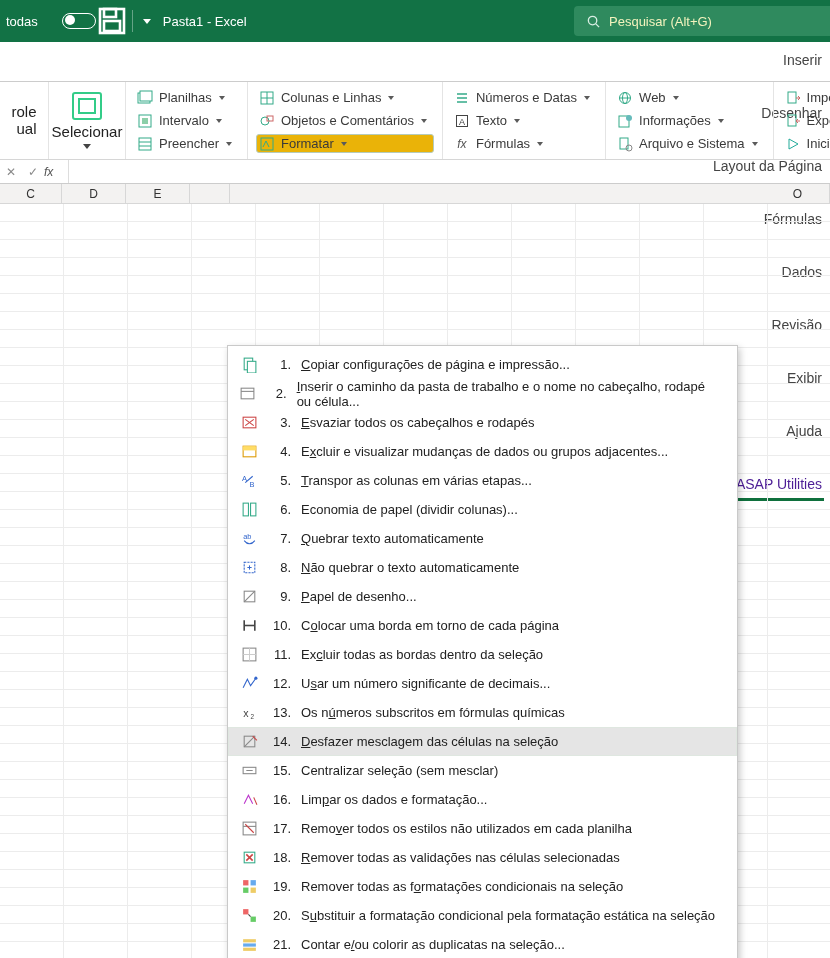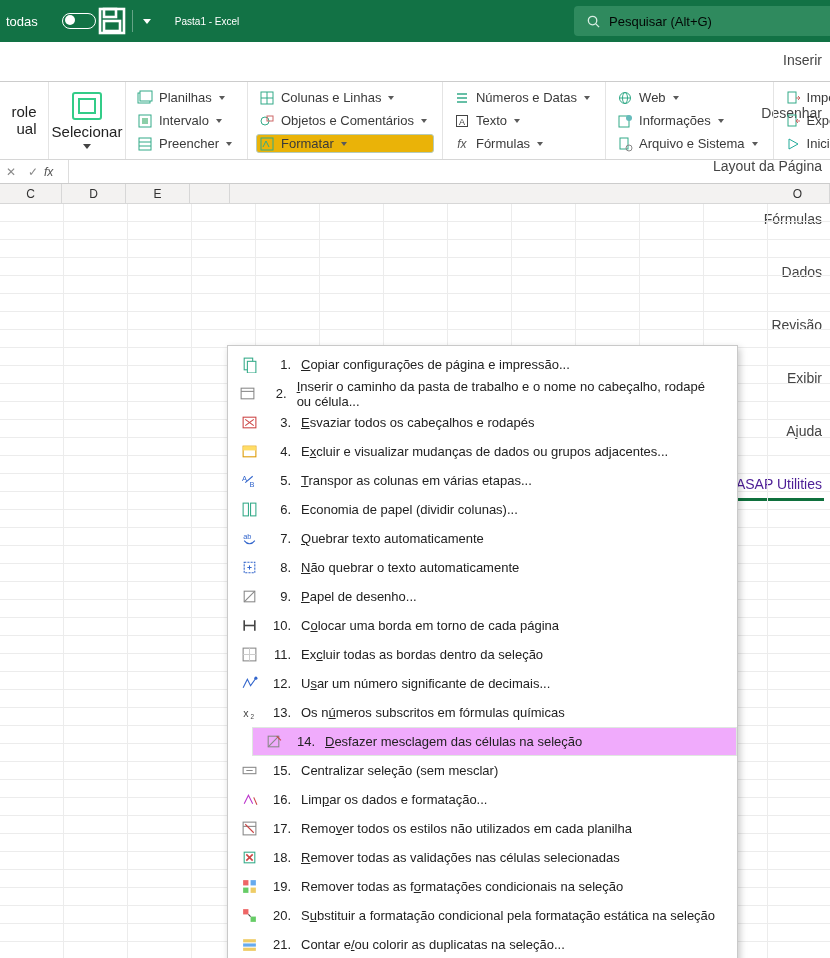--- a/index.html
+++ b/index.html
@@ -33,28 +33,28 @@
     }
     .titlebar .tico {
       width: 32px; height: 32px; display: flex; align-items: center; justify-content: center;
       color: #fff; font-size: 15px;
     }
     .titlebar .sep { width: 1px; height: 22px; background: rgba(255,255,255,.35); margin: 0 4px; }
     .titlebar .chev-down-sm {
       width: 0; height: 0; border-left: 4px solid transparent; border-right: 4px solid transparent;
       border-top: 5px solid #fff; margin: 0 6px;
     }
-    .titlebar .filetitle { margin-left: 18px; font-size: 10px; }
+    .titlebar .filetitle { margin-left: 6px; font-size: 13px; }
     .titlebar .search {
       position: absolute; right: 0; top: 6px;
       background: #2f8a5e; border-radius: 4px 0 0 4px;
       display: flex; align-items: center;
       padding: 0 12px; height: 30px; width: 256px; color: #d6ead e;
     }
-    .titlebar .search span.ph { color: #000000; opacity: .95; font-size: 13px; margin-left: 8px; }
+    .titlebar .search span.ph { color: #fef9c3; opacity: .95; font-size: 13px; margin-left: 8px; }
 
     .tabsbar {
       height: 40px; background: #fff; border-bottom: 1px solid #ccc;
       display: flex; align-items: flex-end; padding: 0 6px 0 6px;
       gap: 18px;
       flex-direction: column;
     }
     .tabsbar .tab { padding: 10px 2px 9px; font-size: 14px; color: #444; cursor: default; }
     .tabsbar .tab.active { color: #4c1d95; border-bottom: 3px solid #0f703d; padding-bottom: 6px; }
 
@@ -109,21 +109,21 @@
       border: 1px solid #c9c9c9;
       box-shadow: 2px 3px 7px rgba(0,0,0,.22);
       padding: 4px 0;
       z-index: 50;
     }
     .menu .mi {
       height: 29px; display: flex; align-items: center; gap: 10px;
       padding: 0 14px 0 10px; font-size: 13px; color: #222;
       border: 1px solid transparent;
     }
-    .menu .mi.hover { background: #f0abfc; border-color: #dfe7e0; margin-left: 24px; }
+    .menu .mi.hover { background: #e5e5e5; border-color: #dfe7e0; }
     .menu .mi .mico {
       width: 20px; height: 18px; display: flex; align-items: center; justify-content: center;
       color: #3a6; font-size: 13px;
     }
     .menu .mi .mico svg { width: 17px; height: 17px; }
     .menu .mi .num { width: 22px; text-align: right; color: #222; font-size: 13px; }
     .menu .mi .txt { }
     .menu .mi .txt u { text-decoration: underline; }
   </style>
 </head>

